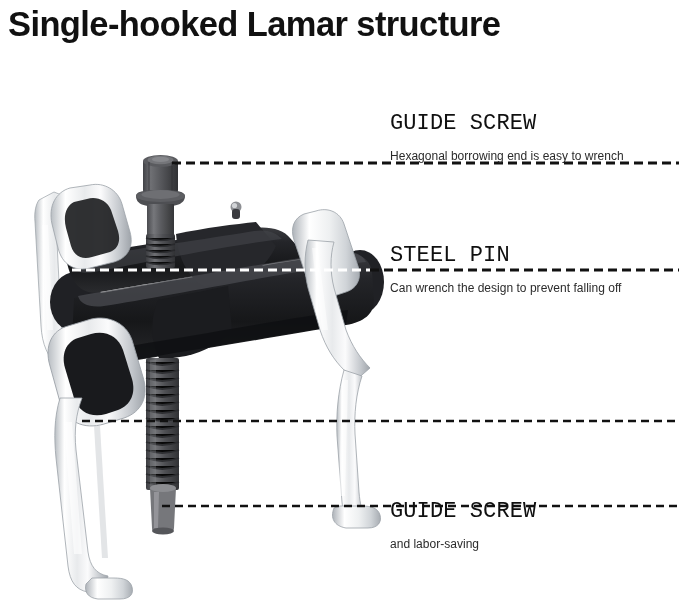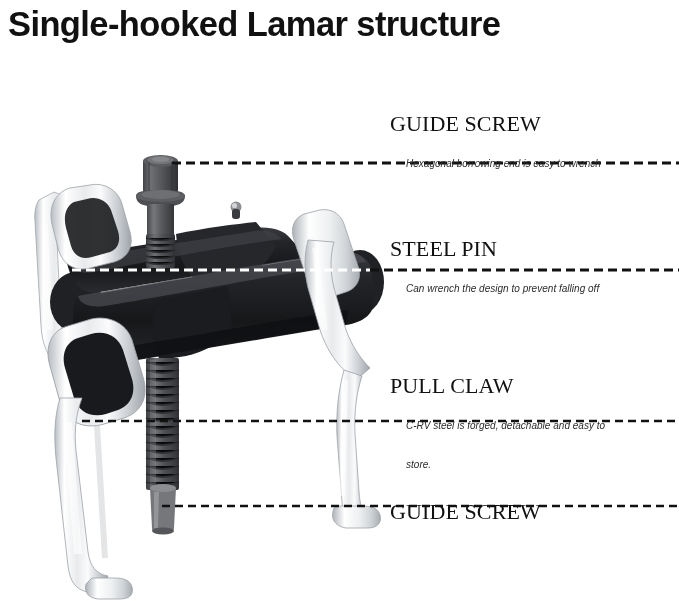--- a/index.html
+++ b/index.html
@@ -34,39 +34,38 @@
   #product {
     position: absolute;
     left: 8px; top: 130px;
     width: 382px; height: 471px;
   }
   #product svg { display: block; }
   
   .callout { position: absolute; width: 290px; }
   .callout h2 {
     margin: 0 0 9px 0;
-    font-family: Liberation Serif, serif;
+    font-family: Liberation Mono, monospace;
     font-weight: normal;
     font-size: 22px;
     letter-spacing: 0.1px;
     color: #101010;
     line-height: 24px;
     white-space: nowrap;
   }
   .callout p {
-    margin: 16px;
+    margin: 0;
     font-family: "Liberation Sans", sans-serif;
-    font-size: 10px;
+    font-size: 12px;
     line-height: 23px;
     color: #2b2b2b;
     letter-spacing: 0.02px;
-    font-style: italic;
   }
   #c1 { left: 390px; top: 112px; }
-  #c2 { left: 390px; top: 237px; }
+  #c2 { left: 390px; top: 244px; }
   #c3 { left: 390px; top: 374px; }
   #c4 { left: 390px; top: 500px; }
 </style>
 </head>
 <body>
 
 <div id="page">
 
   <div id="title">Single-hooked Lamar structure</div>
 
@@ -292,23 +291,19 @@
   <div class="callout" id="c1">
     <h2>GUIDE SCREW</h2>
     <p>Hexagonal borrowing end is easy to wrench</p>
   </div>
 
   <div class="callout" id="c2">
     <h2>STEEL PIN</h2>
     <p>Can wrench the design to prevent falling off</p>
   </div>
 
-  <div class="callout" id="c3">
-    <h2>PULL CLAW</h2>
-    <p>C-RV steel is forged, detachable and easy to</p>
-    <p>store.</p>
-  </div>
 
   <div class="callout" id="c4">
     <h2>GUIDE SCREW</h2>
+    <p>and labor-saving</p>
   </div>
 
 </div>
 
 </body></html>

